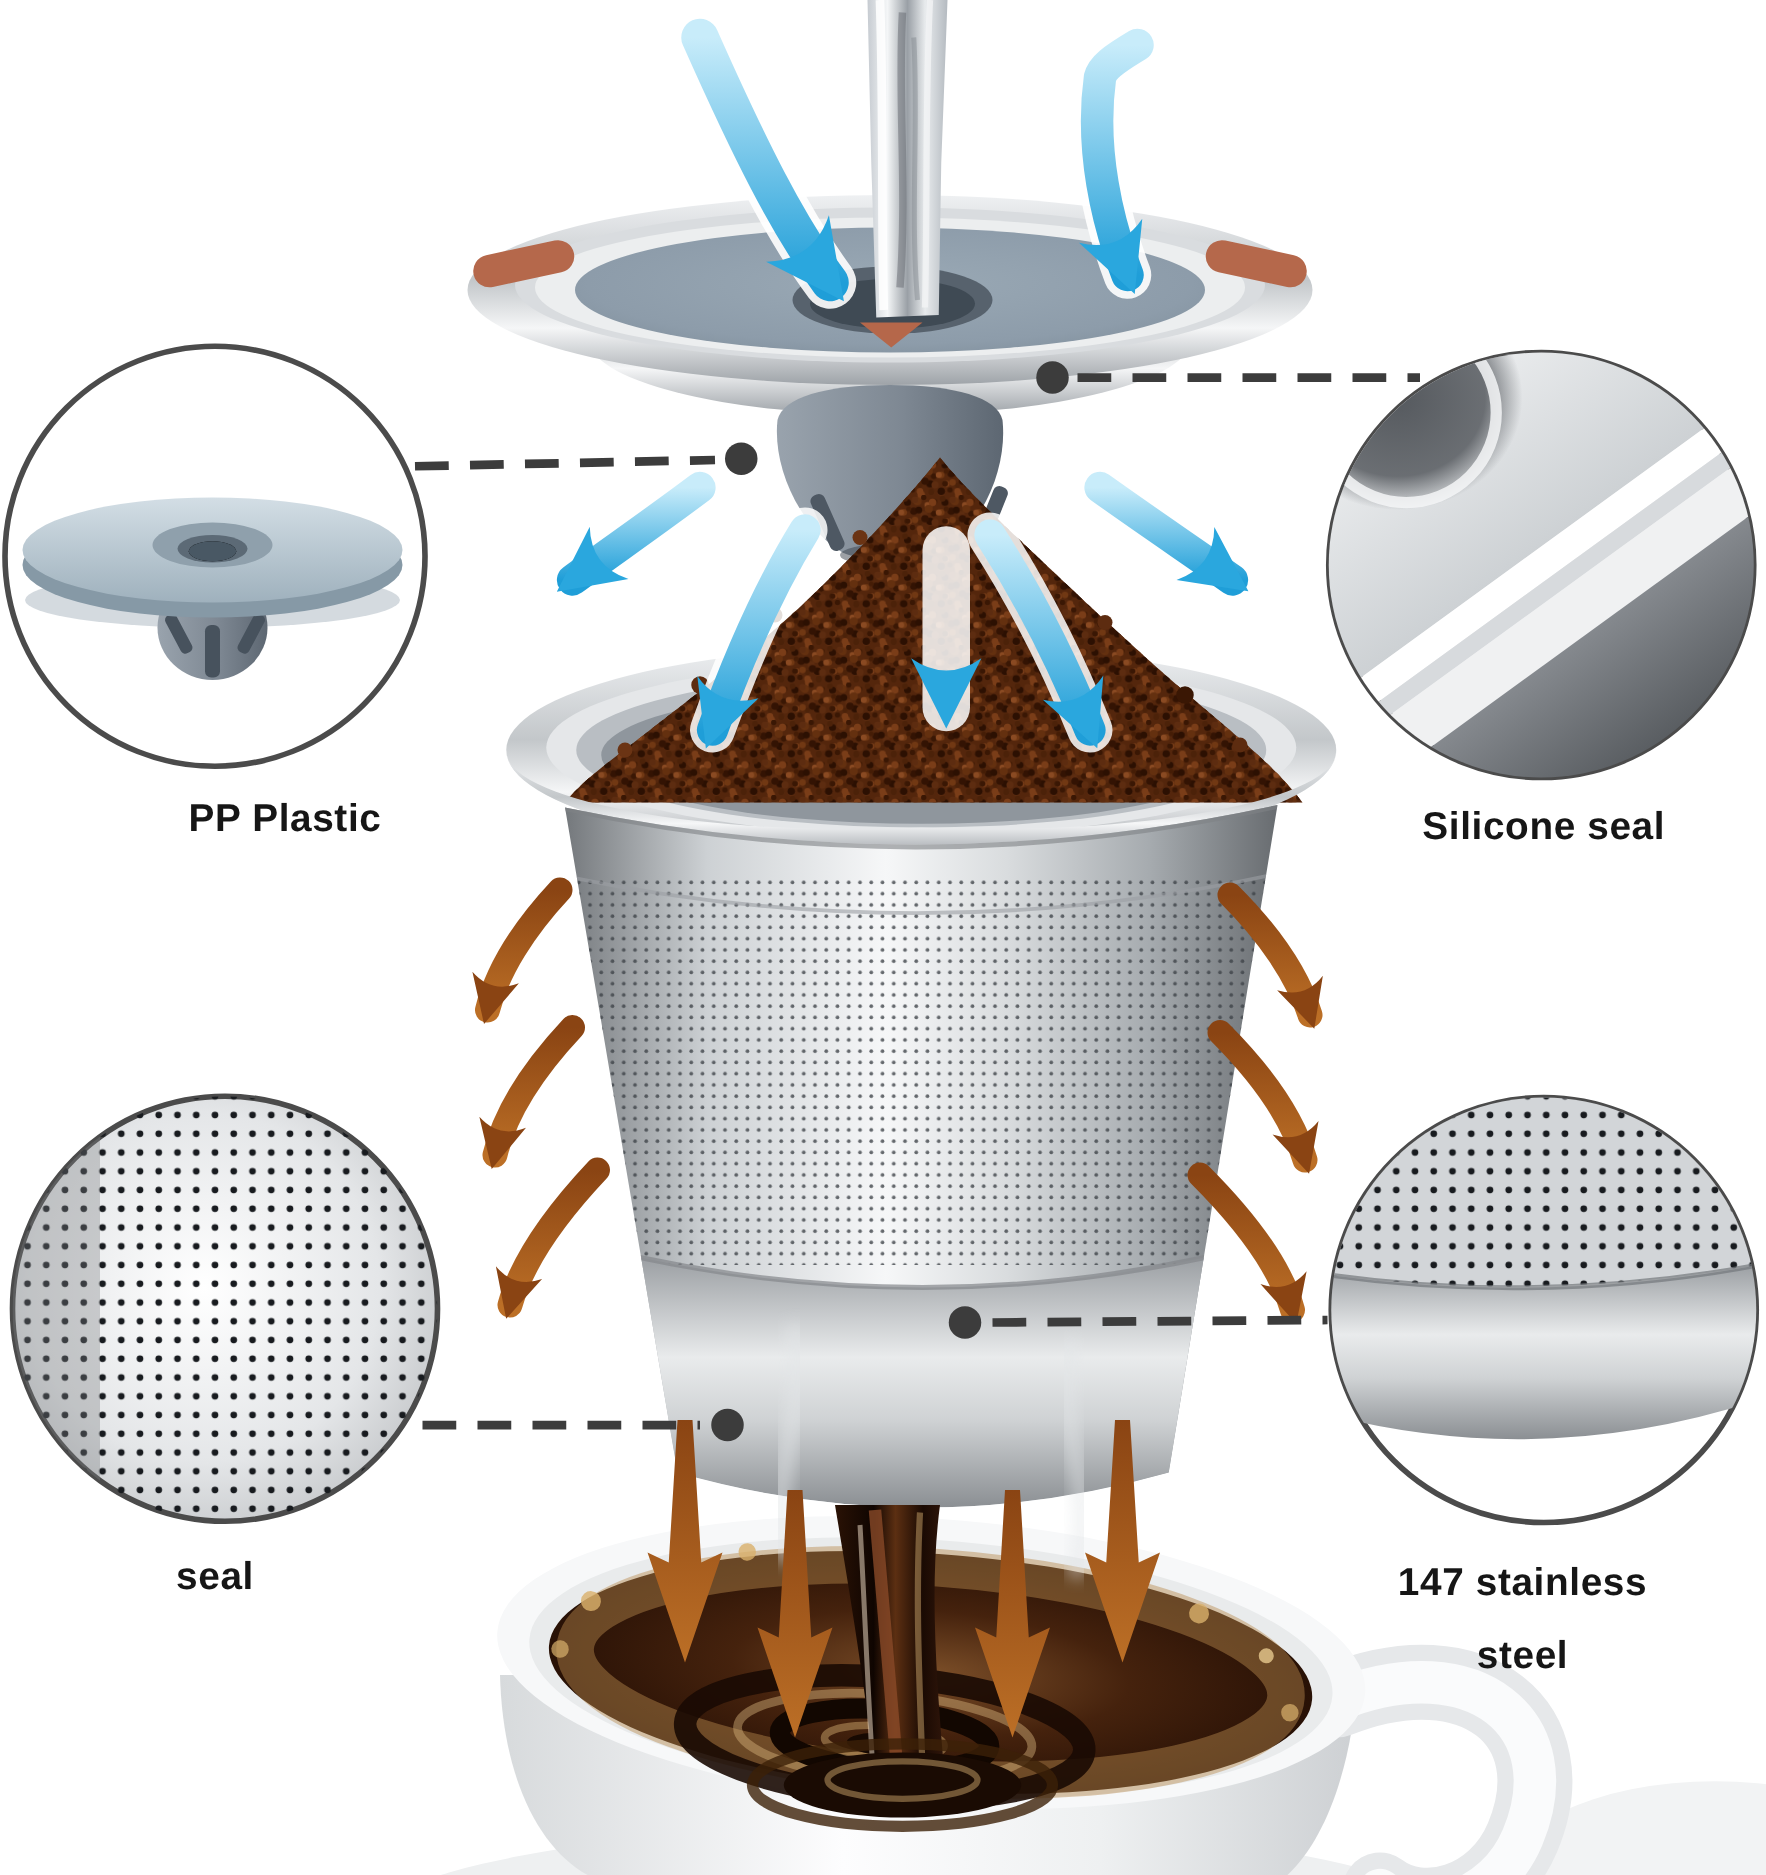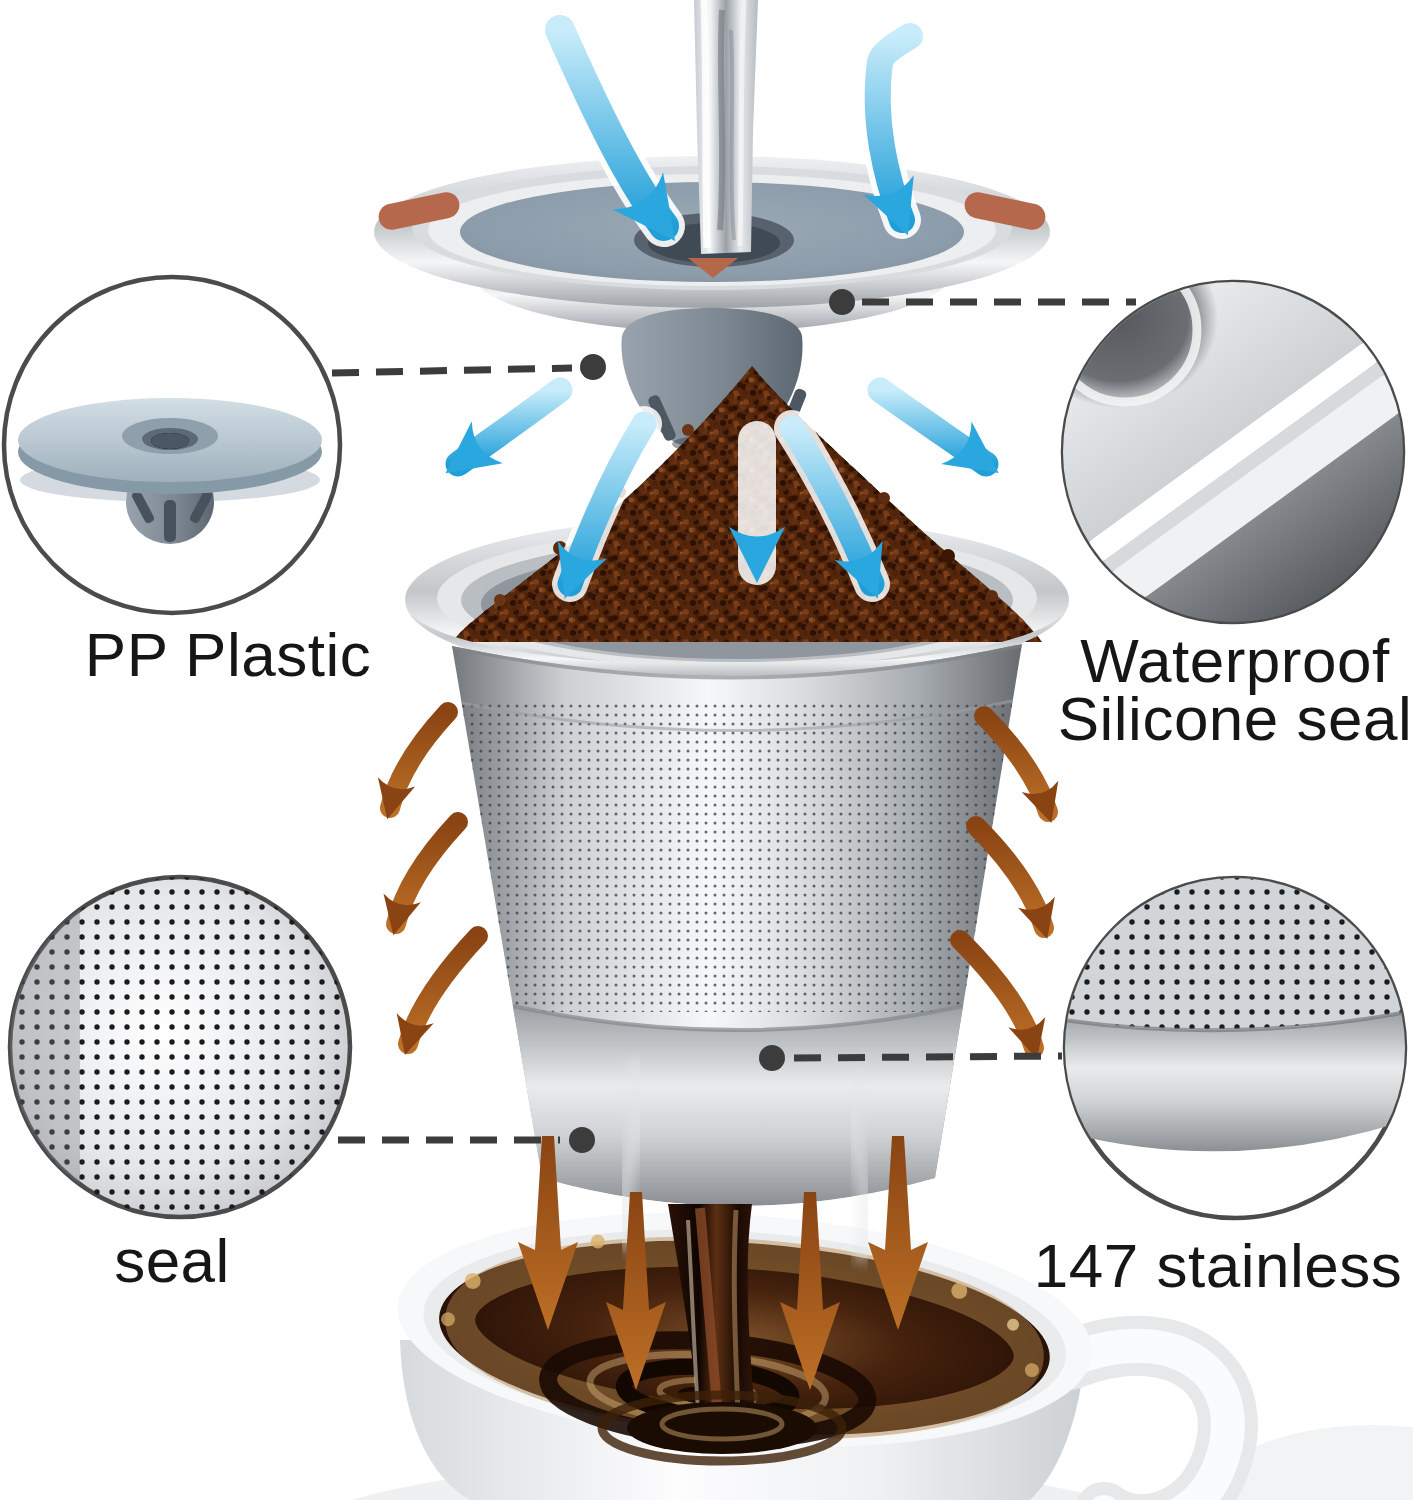--- a/index.html
+++ b/index.html
@@ -3,21 +3,21 @@
 <meta charset="utf-8">
 <style>
   html,body{margin:0;padding:0;background:#fff;}
   .canvas{
     position:relative;width:1413px;height:1500px;background:#ffffff;
     overflow:hidden;font-family:"Liberation Sans",sans-serif;
   }
   .scene{position:absolute;left:0;top:0;}
   .label{
     position:absolute;transform:translateX(-50%);text-align:center;
-    font-weight:400;font-size:62px;line-height:58px;color:#161616;
+    font-weight:700;font-size:31px;line-height:58px;color:#161616;
     letter-spacing:.5px;white-space:nowrap;
   }
   .label .ln{display:block;}
 </style>
 </head>
 <body>
 
 <div class="canvas">
 
 <svg class="scene" width="1413" height="1500" viewBox="0 0 1413 1500">
@@ -371,23 +371,23 @@
       <path d="M1063 1020 Q1235 1044 1407 1012 L1407 1120 Q1235 1176 1063 1132 Z" fill="url(#bandV)"></path>
       <path d="M1063 1020 Q1235 1044 1407 1012" stroke="#74787c" stroke-width="4" fill="none" opacity="0.7"></path>
     </g>
   </g>
 </svg>
 
 <div class="label" style="left:228px;top:626px">
   <span class="ln">PP Plastic</span>
 </div>
 <div class="label" style="left:1235px;top:632px">
-  <span class="ln">Waterproof</span>
   <span class="ln">Silicone seal</span>
 </div>
 <div class="label" style="left:172px;top:1232px">
   <span class="ln">seal</span>
 </div>
 <div class="label" style="left:1218px;top:1237px">
   <span class="ln">147 stainless</span>
+  <span class="ln">steel</span>
 </div>
 
 </div>
 
 </body></html>

